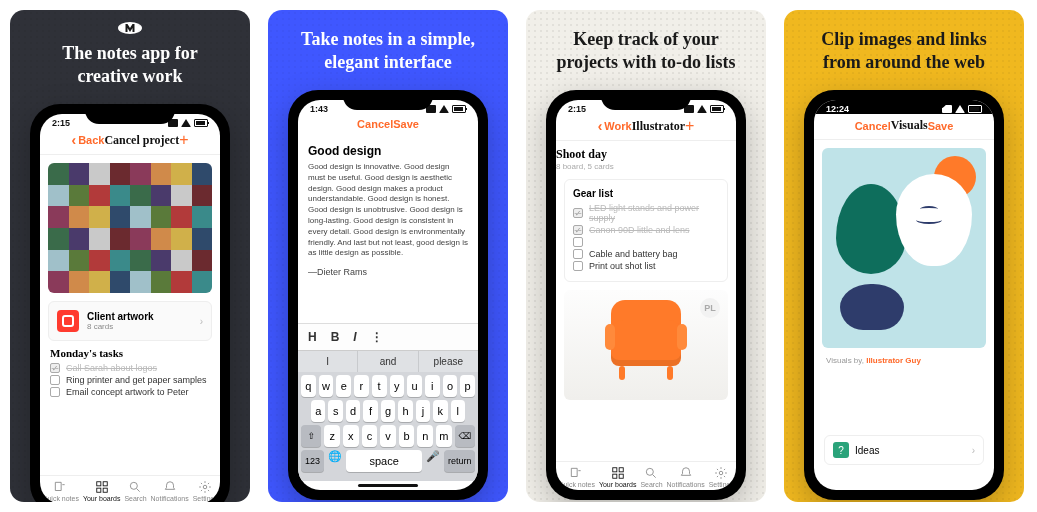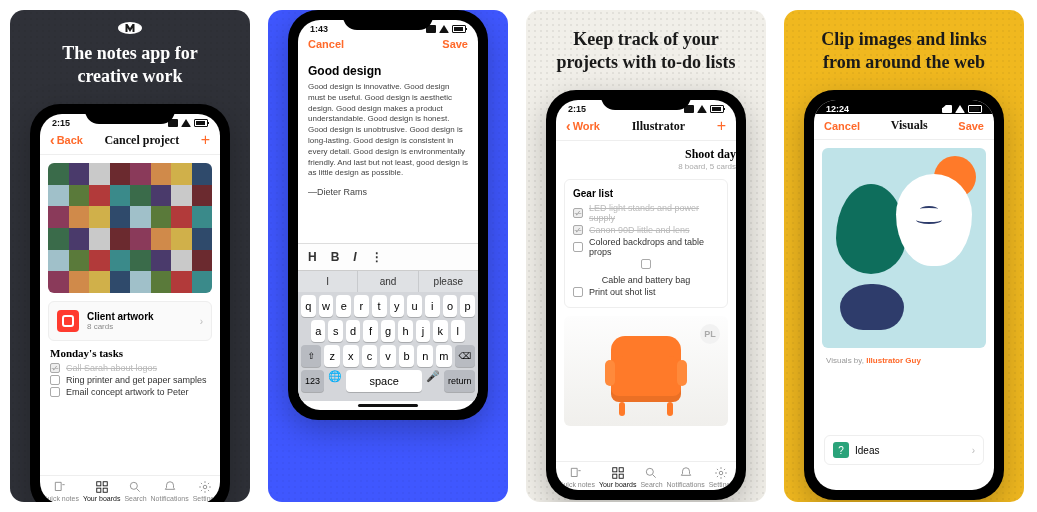--- a/index.html
+++ b/index.html
@@ -51,21 +51,21 @@
   .notch{position:absolute;top:0;left:50%;transform:translateX(-50%);width:90px;height:20px;background:#000;border-bottom-left-radius:14px;border-bottom-right-radius:14px;z-index:3}
   .screen{position:relative;width:100%;height:100%;background:#fff;border-radius:22px;overflow:hidden;display:flex;flex-direction:column}
   .status{display:flex;justify-content:space-between;align-items:center;font-size:9px;font-weight:700;color:#111;padding:4px 12px 0}
   .status .right{display:flex;gap:3px;align-items:center}
   .sig,.wifi,.batt{width:10px;height:8px;background:#111;border-radius:1px}
   .wifi{clip-path:polygon(50% 0,100% 100%,0 100%);width:10px;height:8px}
   .batt{width:14px;height:8px;border:1px solid #111;background:transparent;position:relative}
   .batt::after{content:"";position:absolute;right:-2px;top:2px;width:1px;height:2px;background:#111}
   .batt::before{content:"";position:absolute;left:1px;top:1px;width:9px;height:4px;background:#111}
 
-  .nav{display:flex;justify-content:space-between;align-items:center;padding:4px 10px 6px;border-bottom:1px solid #eee}
+  .nav{display:flex;justify-content:center;align-items:center;padding:4px 10px 6px;border-bottom:1px solid #eee}
   .nav .action{color:var(--orange);font-size:11px;font-weight:600}
   .nav .title{font-size:12px;font-weight:700;color:#111;font-family:Georgia,serif}
   .nav .plus{color:var(--orange);font-size:16px;font-weight:400;line-height:1}
 
   .content{flex:1;overflow:hidden;position:relative}
 
   
   .mosaic{margin:8px;border-radius:6px;overflow:hidden;height:130px;display:grid;grid-template-columns:repeat(8,1fr);grid-template-rows:repeat(6,1fr)}
   .mosaic div{}
   .listcard{margin:6px 8px;background:#fafafa;border:1px solid #eee;border-radius:6px;padding:8px;display:flex;align-items:center;gap:8px;font-size:10px}
@@ -97,26 +97,26 @@
   .kb{background:#d4d6da;padding:3px 3px 6px;font-size:11px}
   .kb .krow{display:flex;gap:3px;justify-content:center;margin-bottom:3px}
   .kb .key{background:#fff;border-radius:4px;height:22px;flex:1;display:flex;align-items:center;justify-content:center;box-shadow:0 1px 0 rgba(0,0,0,.2);font-size:11px}
   .kb .key.fn{background:#b8bbc1;font-size:9px}
   .kb .r2{padding:0 10px}
   .kb .space{flex:4}
   .kb .krow.bottom{align-items:stretch}
   .homebar{height:3px;width:60px;background:#111;border-radius:2px;margin:3px auto 3px}
 
   
-  .subhead{text-align:right;margin-top:6px}
+  .subhead{text-align:left;margin-top:6px}
   .subhead .h{font-size:12px;font-weight:700;font-family:Georgia,serif}
   .subhead .s{font-size:8px;color:#aaa}
   .panel{margin:8px;border:1px solid #eee;border-radius:6px;background:#fff;padding:8px}
   .panel .ptitle{font-size:10px;font-weight:700;margin-bottom:4px}
-  .chair-wrap{margin:6px 8px;position:relative;height:110px;background:linear-gradient(#fdfdfd,#f0efec);border-radius:6px;overflow:hidden;display:flex;align-items:center;justify-content:center}
+  .chair-wrap{margin:6px 8px;position:relative;height:110px;background:linear-gradient(#fdfdfd,#f0efec);border-radius:6px;overflow:hidden;display:flex;align-items:flex-start;justify-content:center}
   .chair{position:relative;width:90px;height:90px}
   .chair .seat{position:absolute;bottom:14px;left:10px;width:70px;height:46px;background:#ff7a29;border-radius:12px 12px 8px 8px;box-shadow:inset 0 -6px 0 rgba(0,0,0,.08)}
   .chair .back{position:absolute;bottom:40px;left:10px;width:70px;height:40px;background:#ff7a29;border-radius:14px 14px 8px 8px}
   .chair .arm{position:absolute;bottom:30px;width:10px;height:26px;background:#ff8a3b;border-radius:6px}
   .chair .arm.l{left:4px}.chair .arm.r{right:4px}
   .chair .leg{position:absolute;bottom:0;width:6px;height:14px;background:#ff7a29;border-radius:3px}
   .chair .leg.l{left:18px}.chair .leg.r{right:18px}
   .fab{position:absolute;right:8px;top:8px;width:20px;height:20px;border-radius:50%;background:#f2f2f2;display:flex;align-items:center;justify-content:center;font-size:9px;color:#aaa;font-weight:700}
 
   
@@ -278,20 +278,21 @@
               </svg>
               <span>Settings</span>
             </div>
           </div>
       </div>
     </div>
   </div>
 
   <div class="card c2">
     <div class="bg-dots"></div>
+    <div class="headline">Take notes in a simple, elegant interface</div>
     <div class="phone">
       <div class="notch"></div>
       <div class="screen">
         <div class="status">
           <span>1:43</span>
           <span class="right">
               <span class="sig"></span>
               <span class="wifi"></span>
               <span class="batt"></span>
             </span>
@@ -396,23 +397,22 @@
                 <div class="todo done" style="margin: 2px 0px;">
                   <span class="box">✓</span>
                   <span>LED light stands and power supply</span>
                 </div>
                 <div class="todo done" style="margin: 2px 0px;">
                   <span class="box">✓</span>
                   <span>Canon 90D little and lens</span>
                 </div>
                 <div class="todo" style="margin: 2px 0px;">
                   <span class="box"></span>
-                  <span>Colored backdrops and table props</span>
                 </div>
-                <div class="todo" style="margin: 2px 0px; flex-direction: column;">
+                <div class="todo" style="margin: 2px 0px;">
                   <span class="box"></span>
                   <span>Cable and battery bag</span>
                 </div>
                 <div class="todo" style="margin: 2px 0px;">
                   <span class="box"></span>
                   <span>Print out shot list</span>
                 </div>
               </div>
           </div>
           <div class="chair-wrap">

